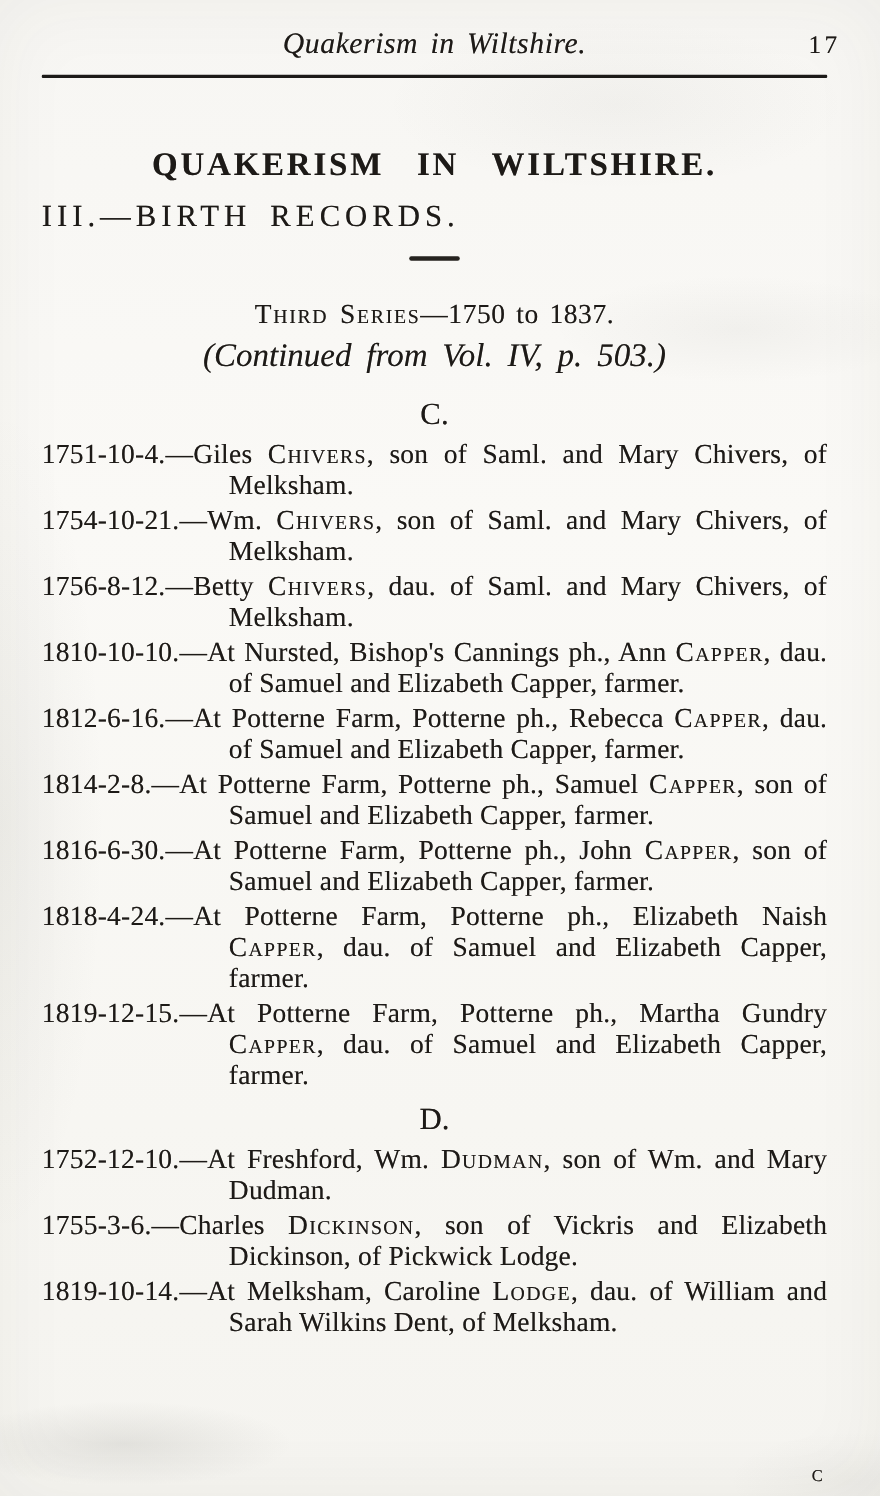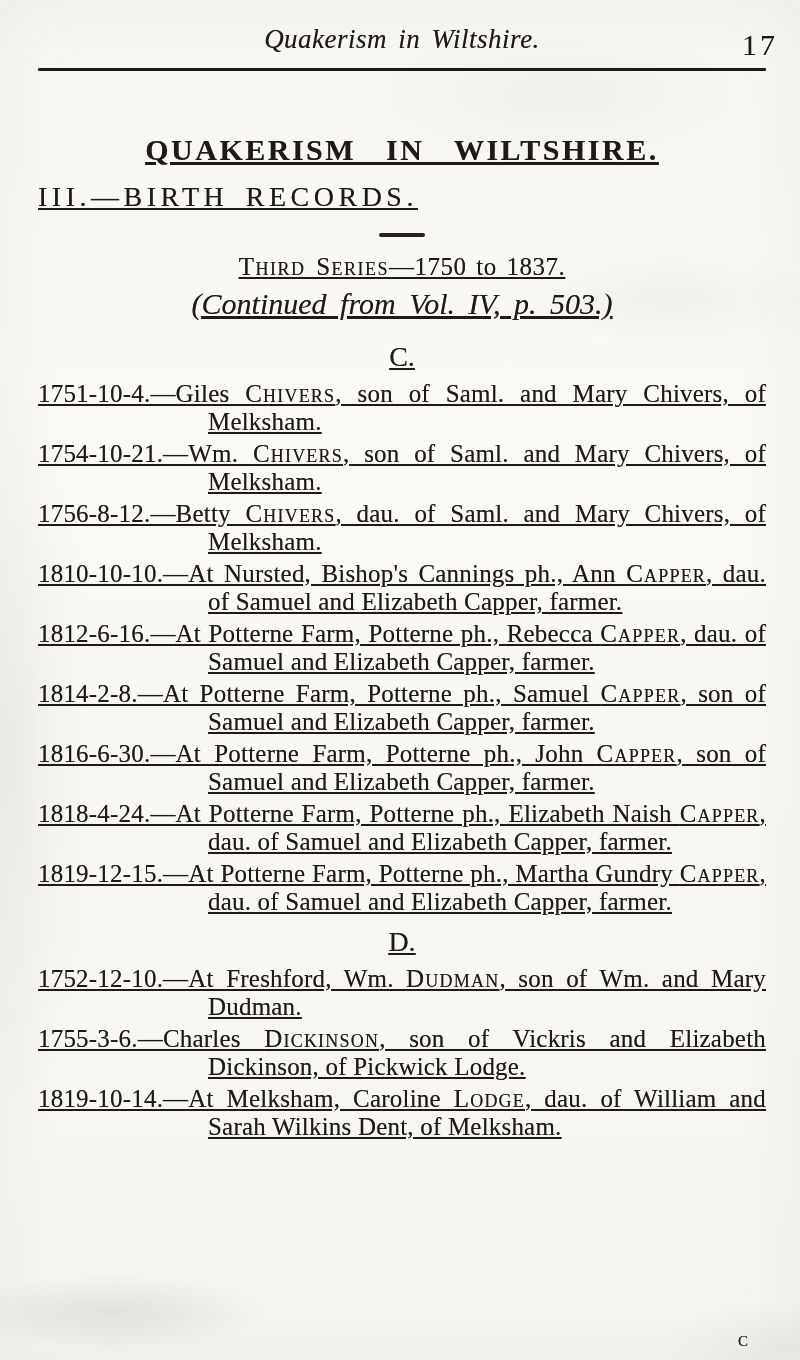--- a/index.html
+++ b/index.html
@@ -24,39 +24,38 @@
       radial-gradient(ellipse 300px 110px at 70% 7%,  rgba(110,110,102,0.05), transparent 70%),
       radial-gradient(ellipse 220px 55px at 14% 96.5%, rgba(100,100,92,0.13), transparent 70%),
       radial-gradient(ellipse 120px 500px at 0.5% 55%, rgba(110,110,102,0.07), transparent 75%),
       radial-gradient(ellipse 150px 60px at 97% 99%,  rgba(110,110,102,0.06), transparent 75%),
       linear-gradient(180deg, #f7f6f3 0%, #faf9f6 35%, #f7f6f2 75%, #f5f4f0 100%);
     box-shadow: inset 0 0 70px rgba(60,55,45,0.05);
   }
   .page {
     position: absolute;
     inset: 0;
-    padding: 16px 34px 0 38px;
+    padding: 16px 48px 0 38px;
     box-sizing: border-box;
-    text-decoration: underline;
   }
   .text-ink { text-shadow: 0 0 0.5px rgba(25,22,18,0.55); }
 
   
   .running-header { position: relative; height: 46px; }
   .rh-title {
     position: absolute; left: 0; right: 0; top: 8px;
     text-align: center;
     font-style: italic;
     font-size: 27px;
     letter-spacing: 0.5px;
     word-spacing: 4px;
   }
   .rh-page {
     position: absolute; right: -12px; top: 12px;
-    font-size: 30px;
+    font-size: 23px;
     letter-spacing: 3px;
   }
   .header-rule {
     height: 3px;
     background: #1c1a18;
     margin-top: 6px;
     border-radius: 1px;
   }
 
   
@@ -76,21 +75,21 @@
     letter-spacing: 4.5px;
     word-spacing: 6px;
   }
   .divider {
     width: 46px; height: 4px;
     background: #26231f;
     margin: 20px auto 0;
     border-radius: 2px;
   }
   .series-line {
-    margin-top: 16px;
+    margin-top: 36px;
     text-align: center;
     font-size: 25px;
     letter-spacing: 0.5px;
     word-spacing: 3px;
   }
   .series-sc { font-variant: small-caps; letter-spacing: 1.5px; }
   .continued-line {
     margin-top: 6px;
     text-align: center;
     font-style: italic;

